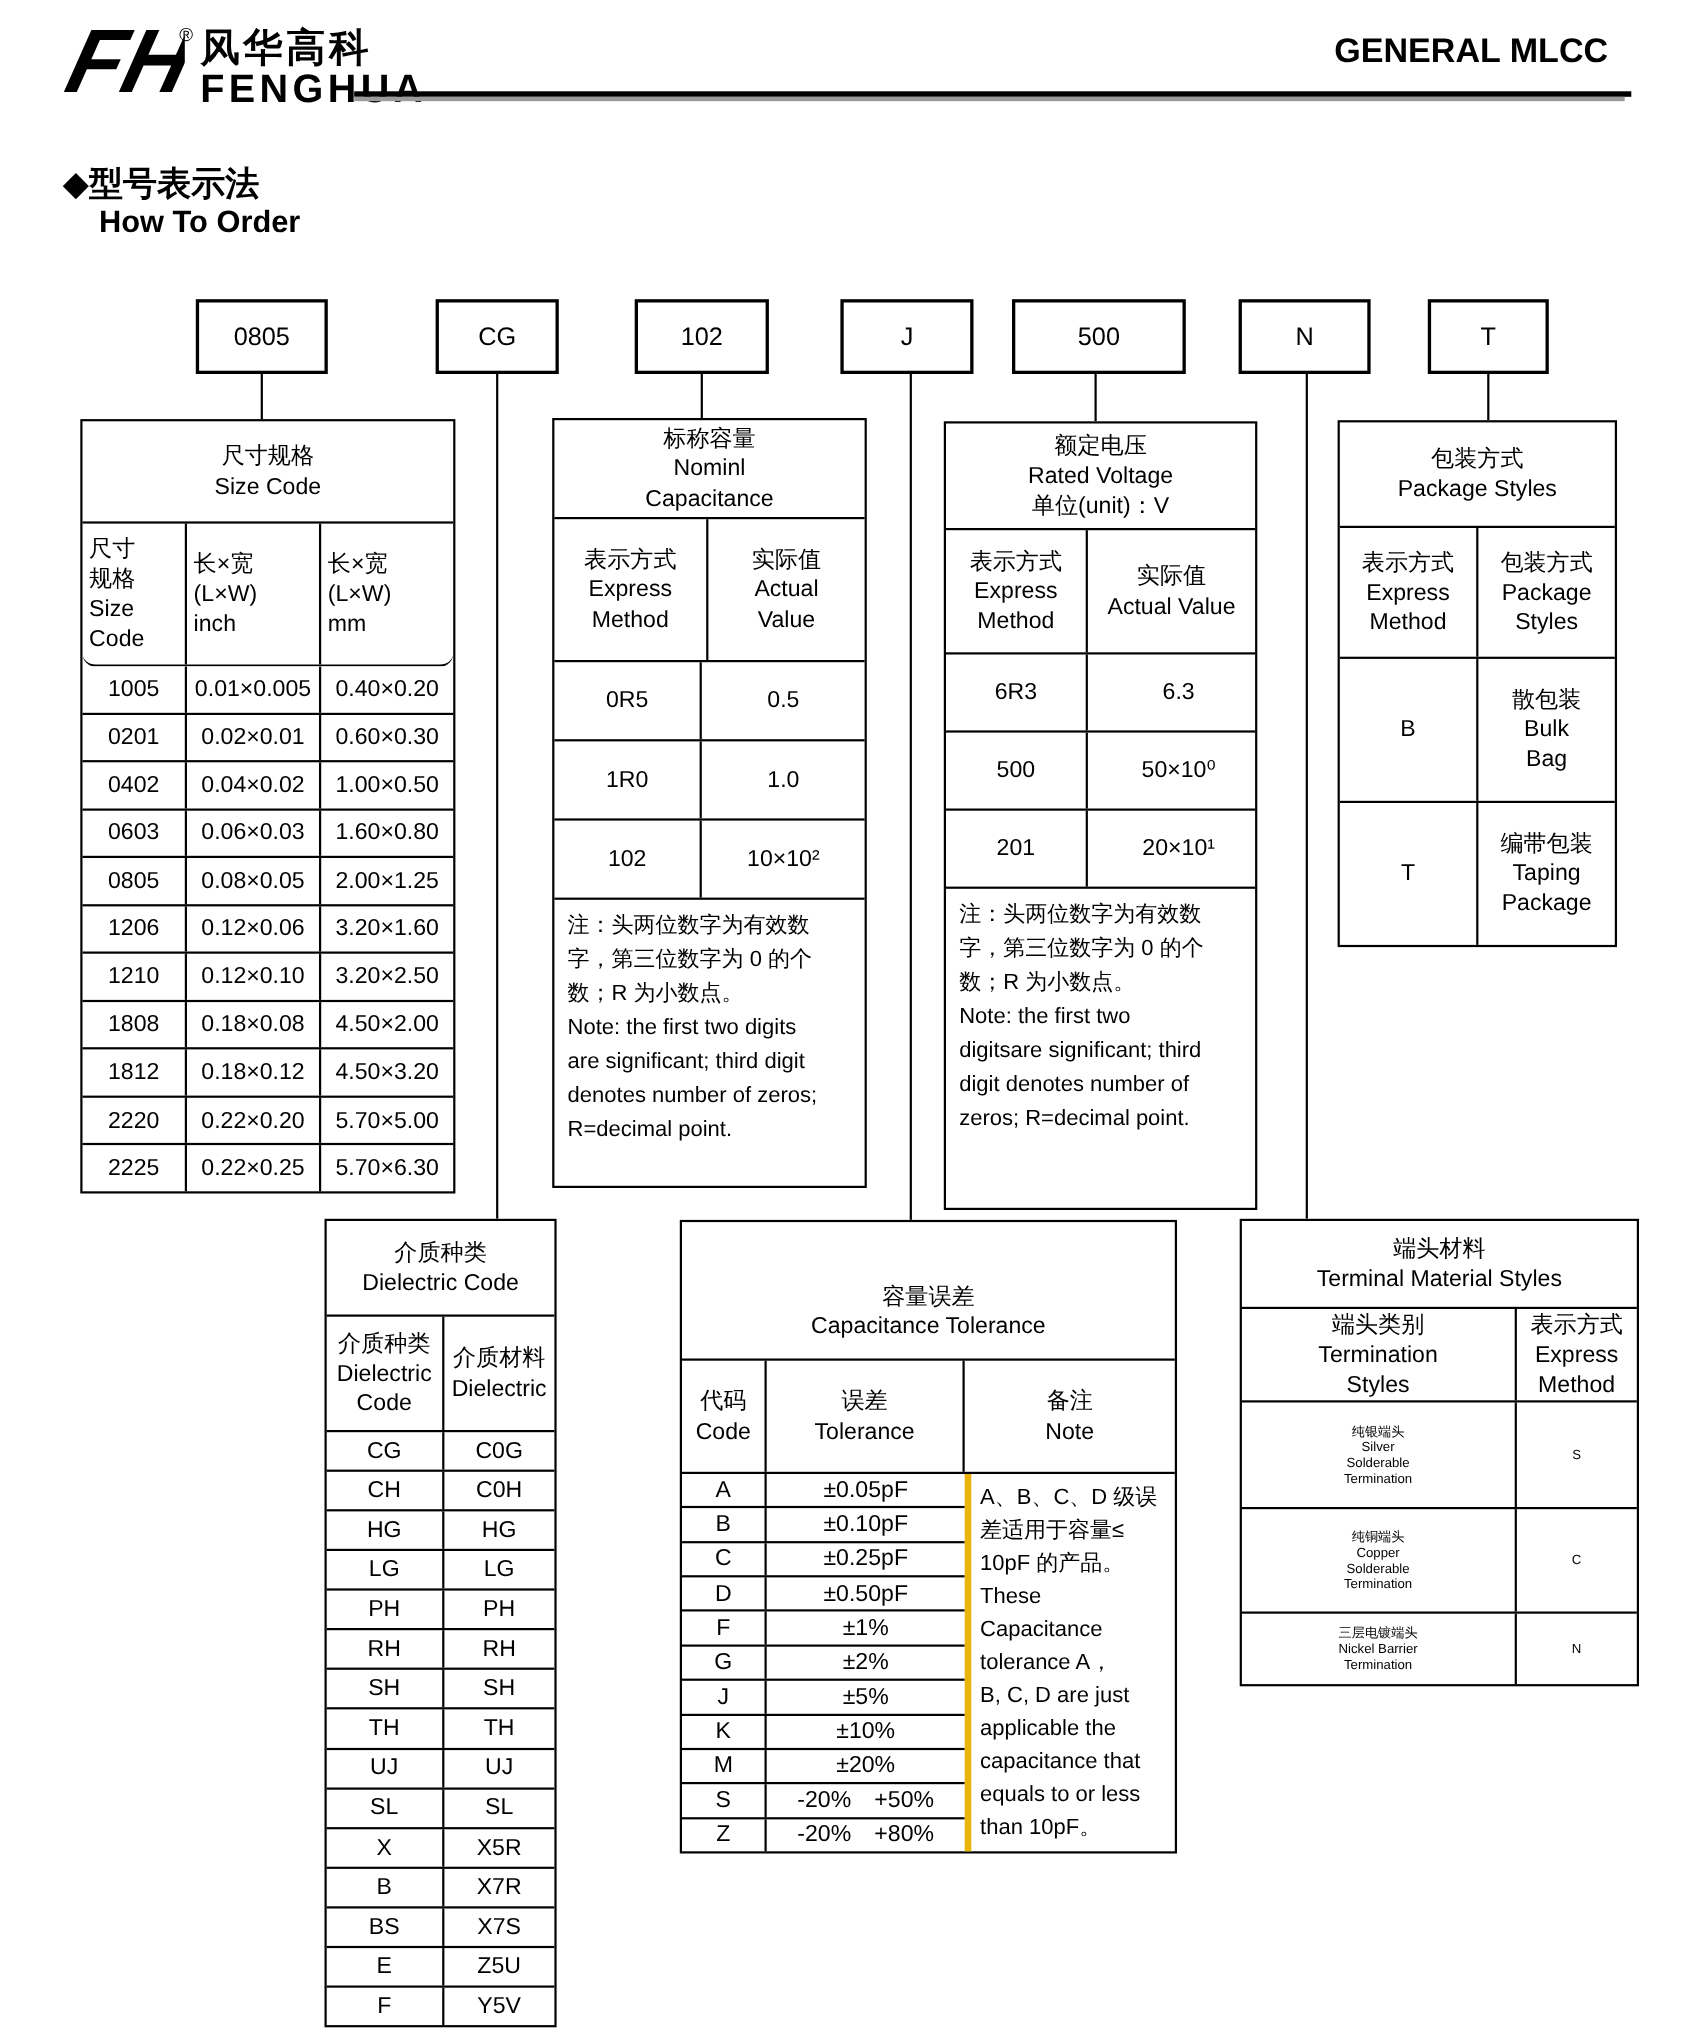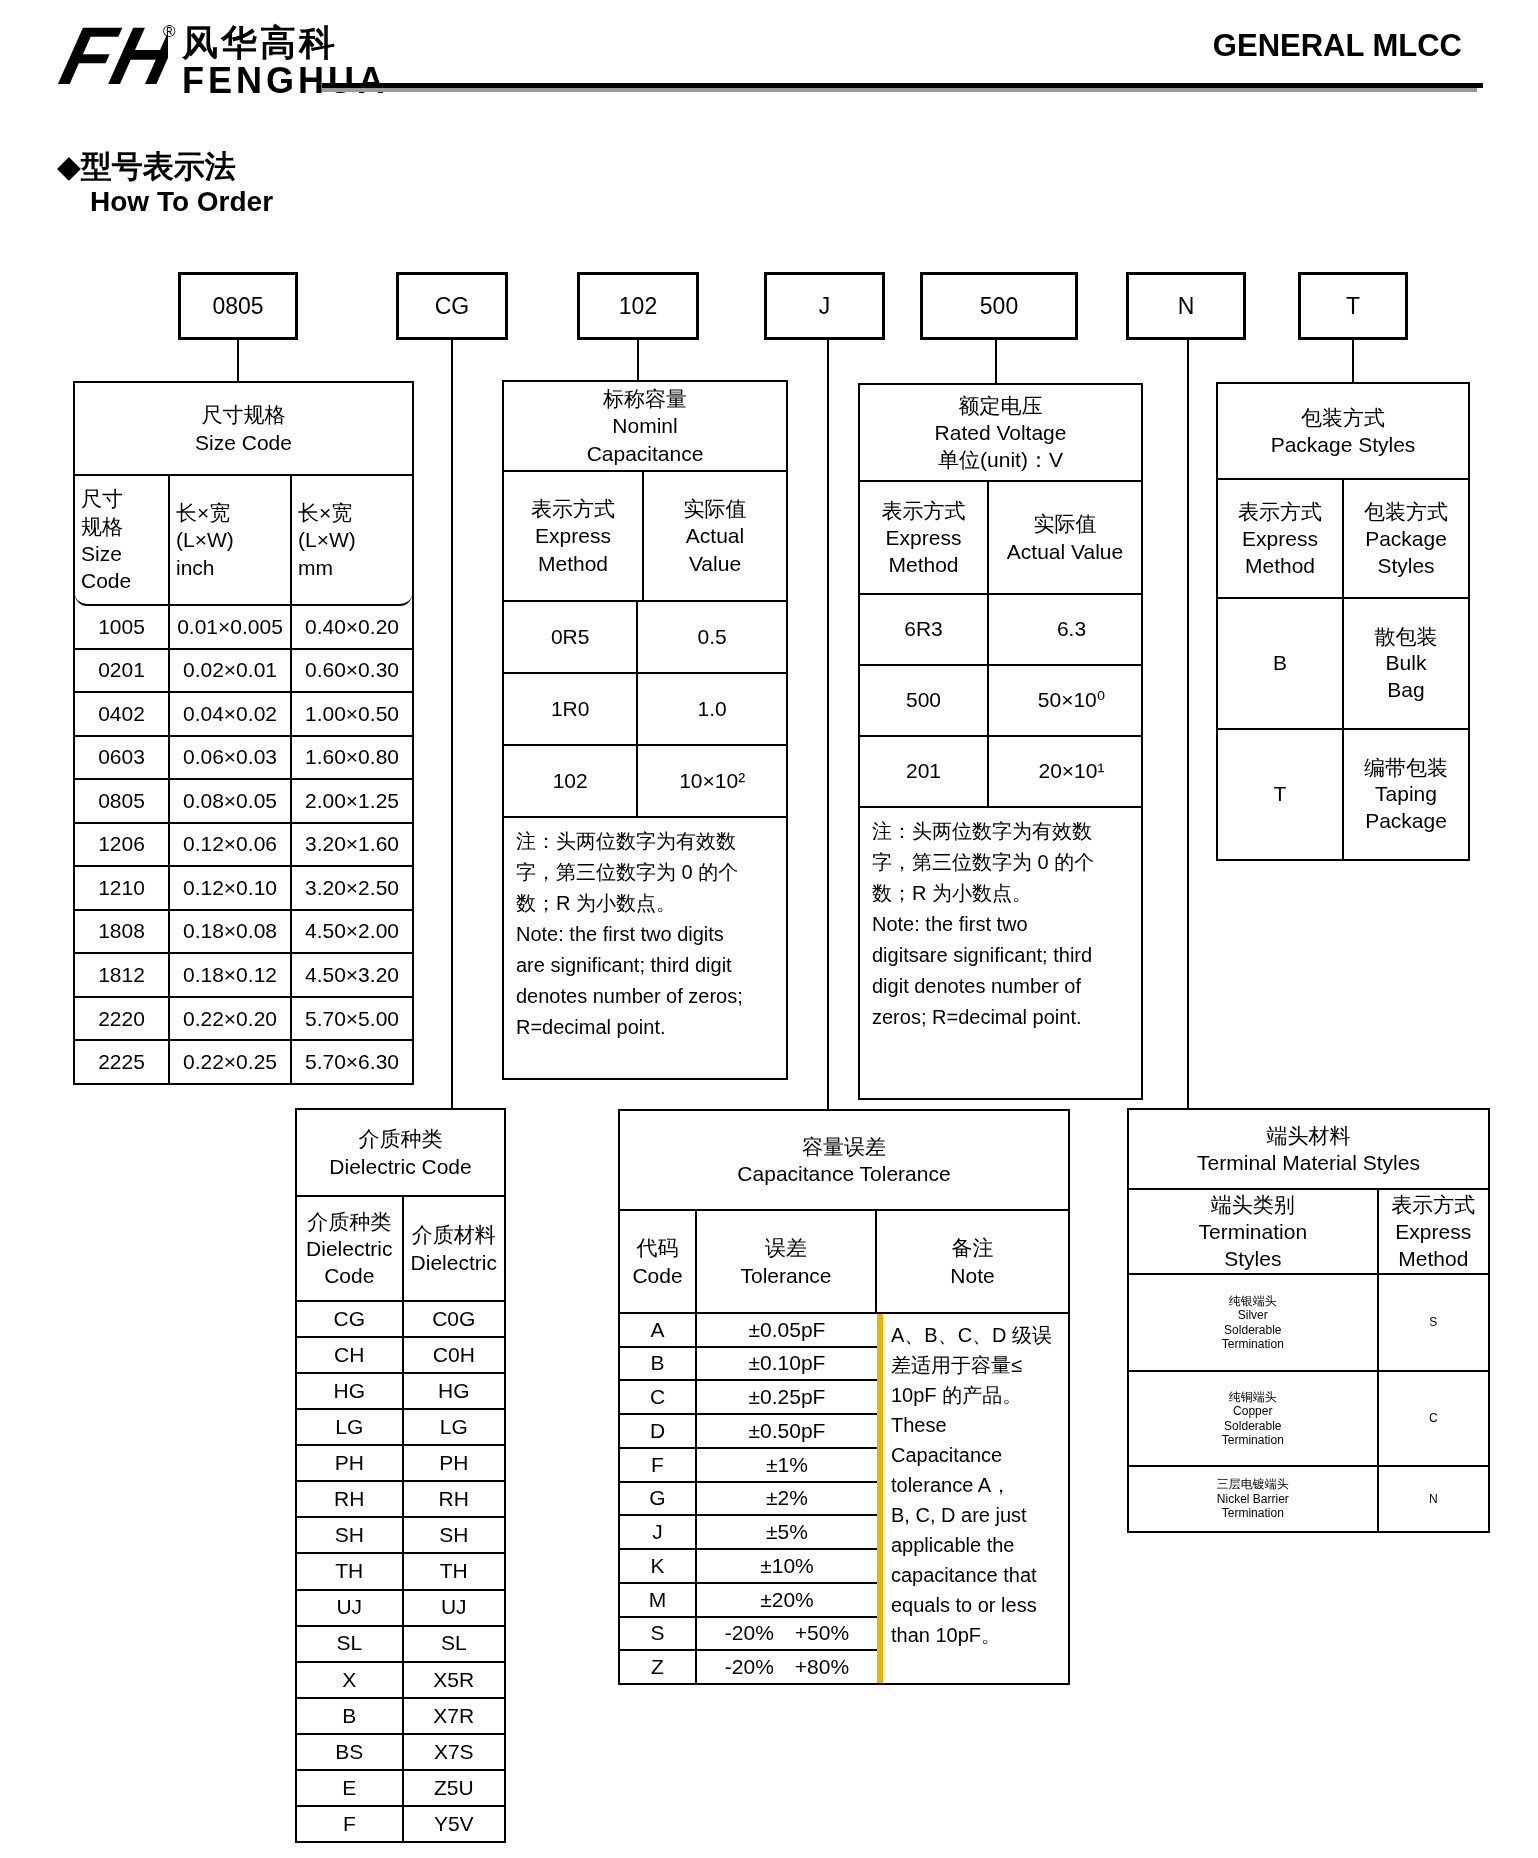--- a/index.html
+++ b/index.html
@@ -89,21 +89,21 @@
   #diel-table .t-title{height:87px;}
   #diel-table .t-cols{height:105px;}
   #diel-table .t-col:nth-child(1){width:128px;}
   #diel-table .t-col:nth-child(2){width:121px;}
   #diel-table .t-body{height:539px;}
   #diel-table .tcell:nth-child(1){width:128px;}
   #diel-table .tcell:nth-child(2){width:121px;}
 
   
   #tol-table{left:618px;top:1109px;width:452px;height:576px;}
-  #tol-table .t-title{height:100px;}
+  #tol-table .t-title{height:88px;margin-top:38px;}
   #tol-table .t-cols{height:103px;}
   #tol-table .t-col:nth-child(1){width:77px;}
   #tol-table .t-col:nth-child(2){width:180px;}
   #tol-table .t-col:nth-child(3){width:191px;}
   .tol-main{display:flex;height:381px;}
   .tol-rows{width:257px;display:flex;flex-direction:column;}
   .tol-rows .trow:last-child{border-bottom:none;}
   #tol-table .tcell:nth-child(1){width:77px;}
   #tol-table .tcell:nth-child(2){width:180px;border-right:none;}
   .tol-note{width:191px;border-left:6px solid #eab308;box-sizing:border-box;white-space:pre-line;

